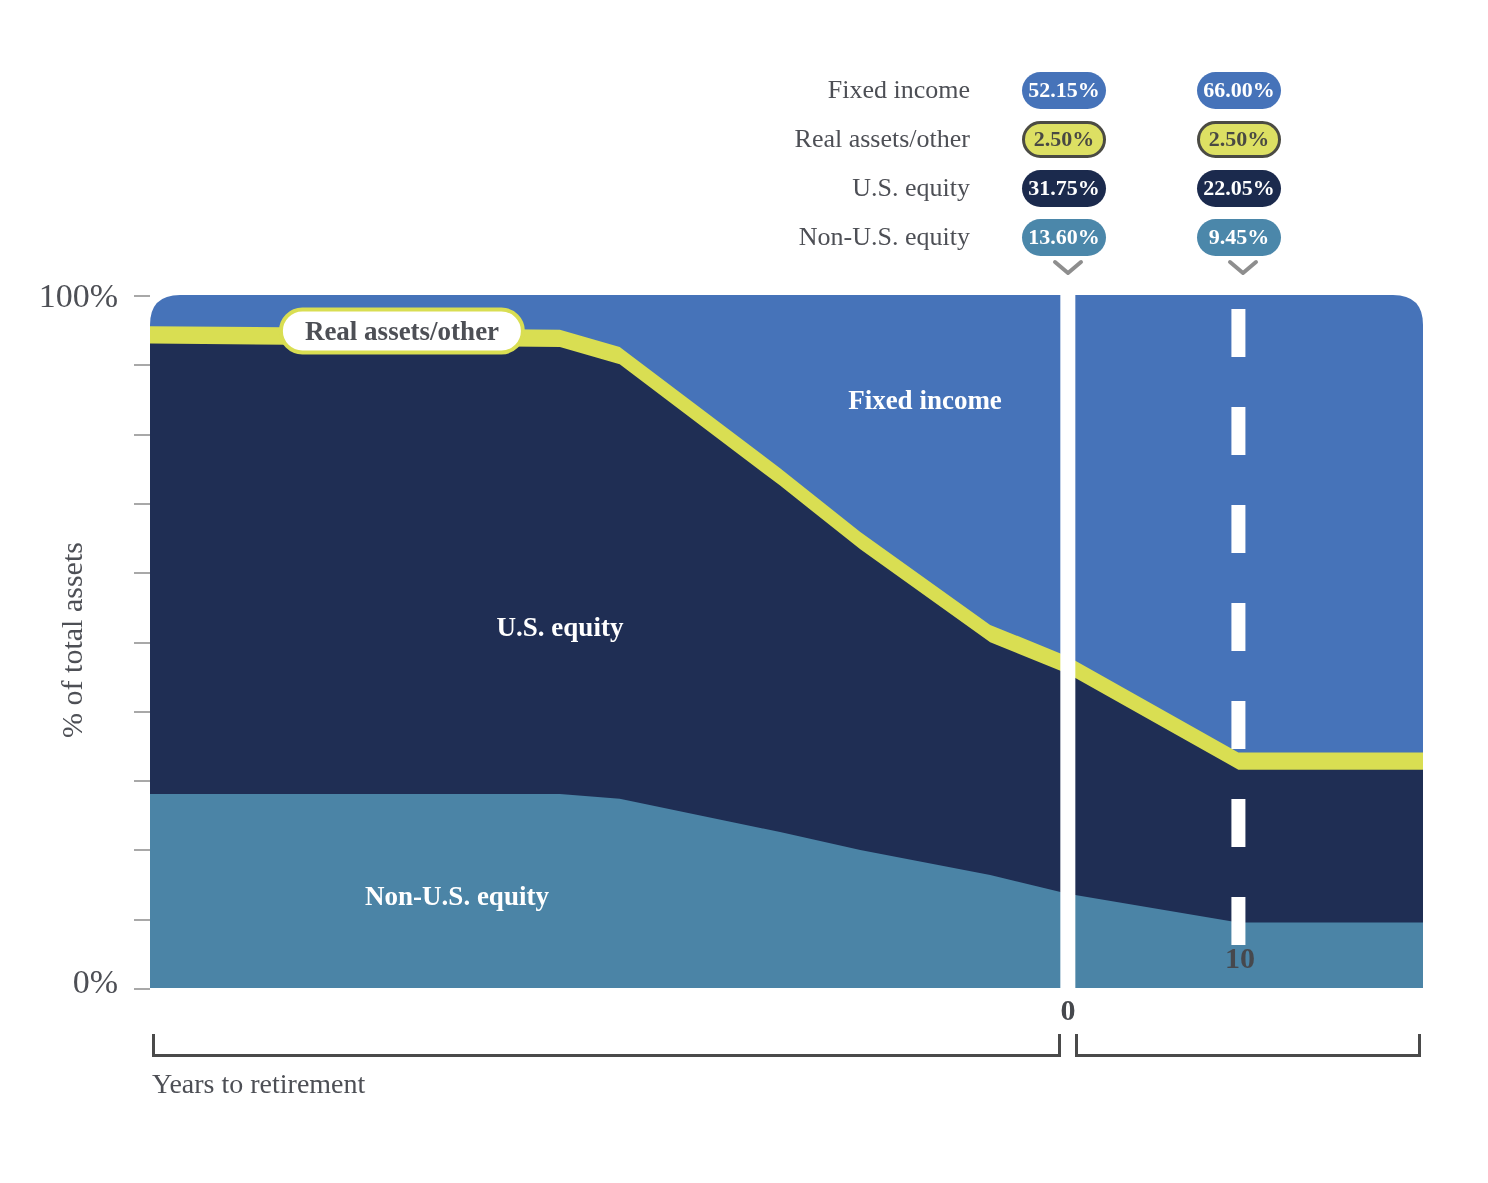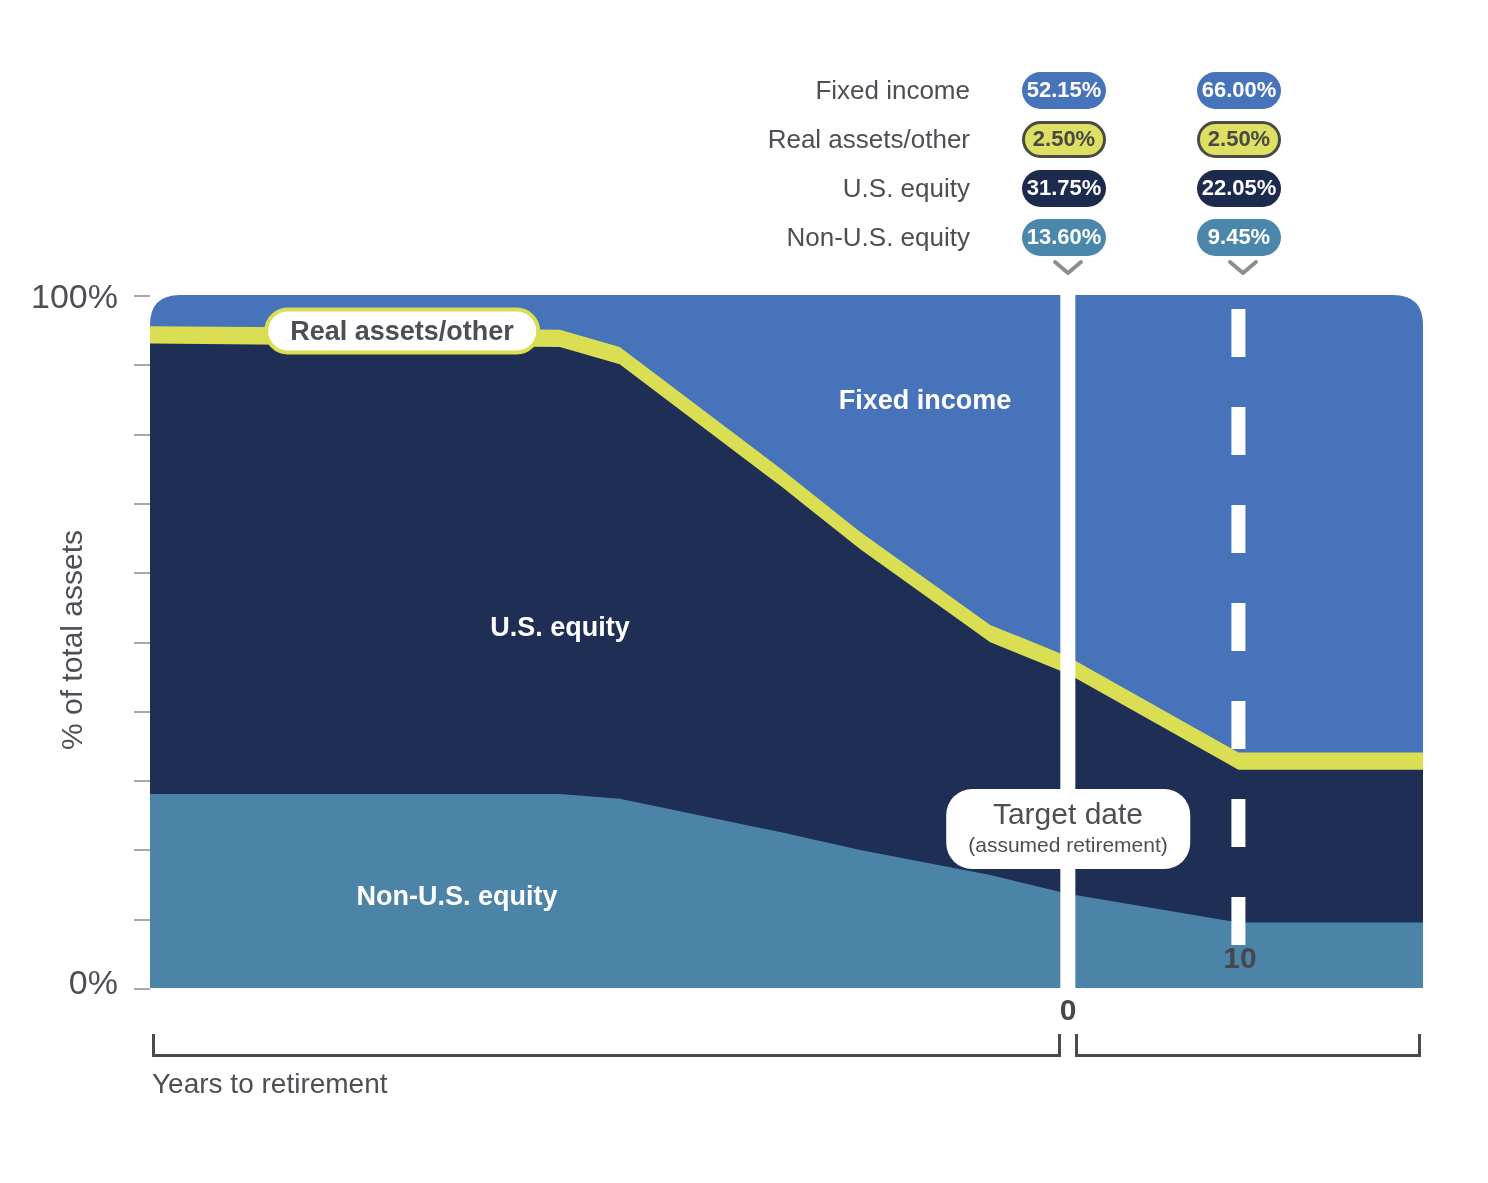--- a/index.html
+++ b/index.html
@@ -1,17 +1,17 @@
 <!DOCTYPE html>
 <html><head>
 <meta charset="utf-8">
 <style>
   html,body{margin:0;padding:0;background:#fff;}
   #canvas{position:relative;width:1488px;height:1170px;background:#ffffff;overflow:hidden;
-          font-family:Liberation Sans, sans-serif;}
+          font-family:Liberation Serif, serif;}
 
   
   #legend{position:absolute;left:700px;top:71px;width:588px;}
   .legend-row{display:flex;align-items:center;height:38px;margin-bottom:11px;}
   .legend-label{width:270px;text-align:right;font-size:26px;color:#4d4f55;}
   .pill{box-sizing:border-box;width:84px;height:37px;border-radius:19px;display:flex;
         align-items:center;justify-content:center;font-weight:bold;font-size:22px;}
   .pill.c1{margin-left:52px;}
   .pill.c2{margin-left:91px;}
   .pill-blue{background:#4673b9;color:#ffffff;}
@@ -111,24 +111,20 @@
         <rect x="910.333" y="0" width="15" height="693" fill="#ffffff"></rect>
         <line x1="1088.415" y1="14" x2="1088.415" y2="693" stroke="#ffffff" stroke-width="14" stroke-dasharray="48 50"></line>
       </g>
     </svg>
 
   <div class="area-label" style="left:925px;top:400px;">Fixed income</div>
   <div class="area-label" style="left:560px;top:627px;">U.S. equity</div>
   <div class="area-label" style="left:457px;top:896px;">Non-U.S. equity</div>
   <div id="real-assets-label">Real assets/other</div>
 
-  <div id="target-callout">
-    <div class="t1">Target date</div>
-    <div class="t2">(assumed retirement)</div>
-  </div>
 
   <div class="xnum" style="left:1068px;top:993px;">0</div>
   <div class="xnum" style="left:1240px;top:941px;">10</div>
 
   <div class="bracket" style="left:152px;width:909px;"></div>
   <div class="bracket" style="left:1075px;width:346px;"></div>
   <div class="bracket-label" style="left:152px;width:909px;">Years to retirement</div>
 
 </div>
 

